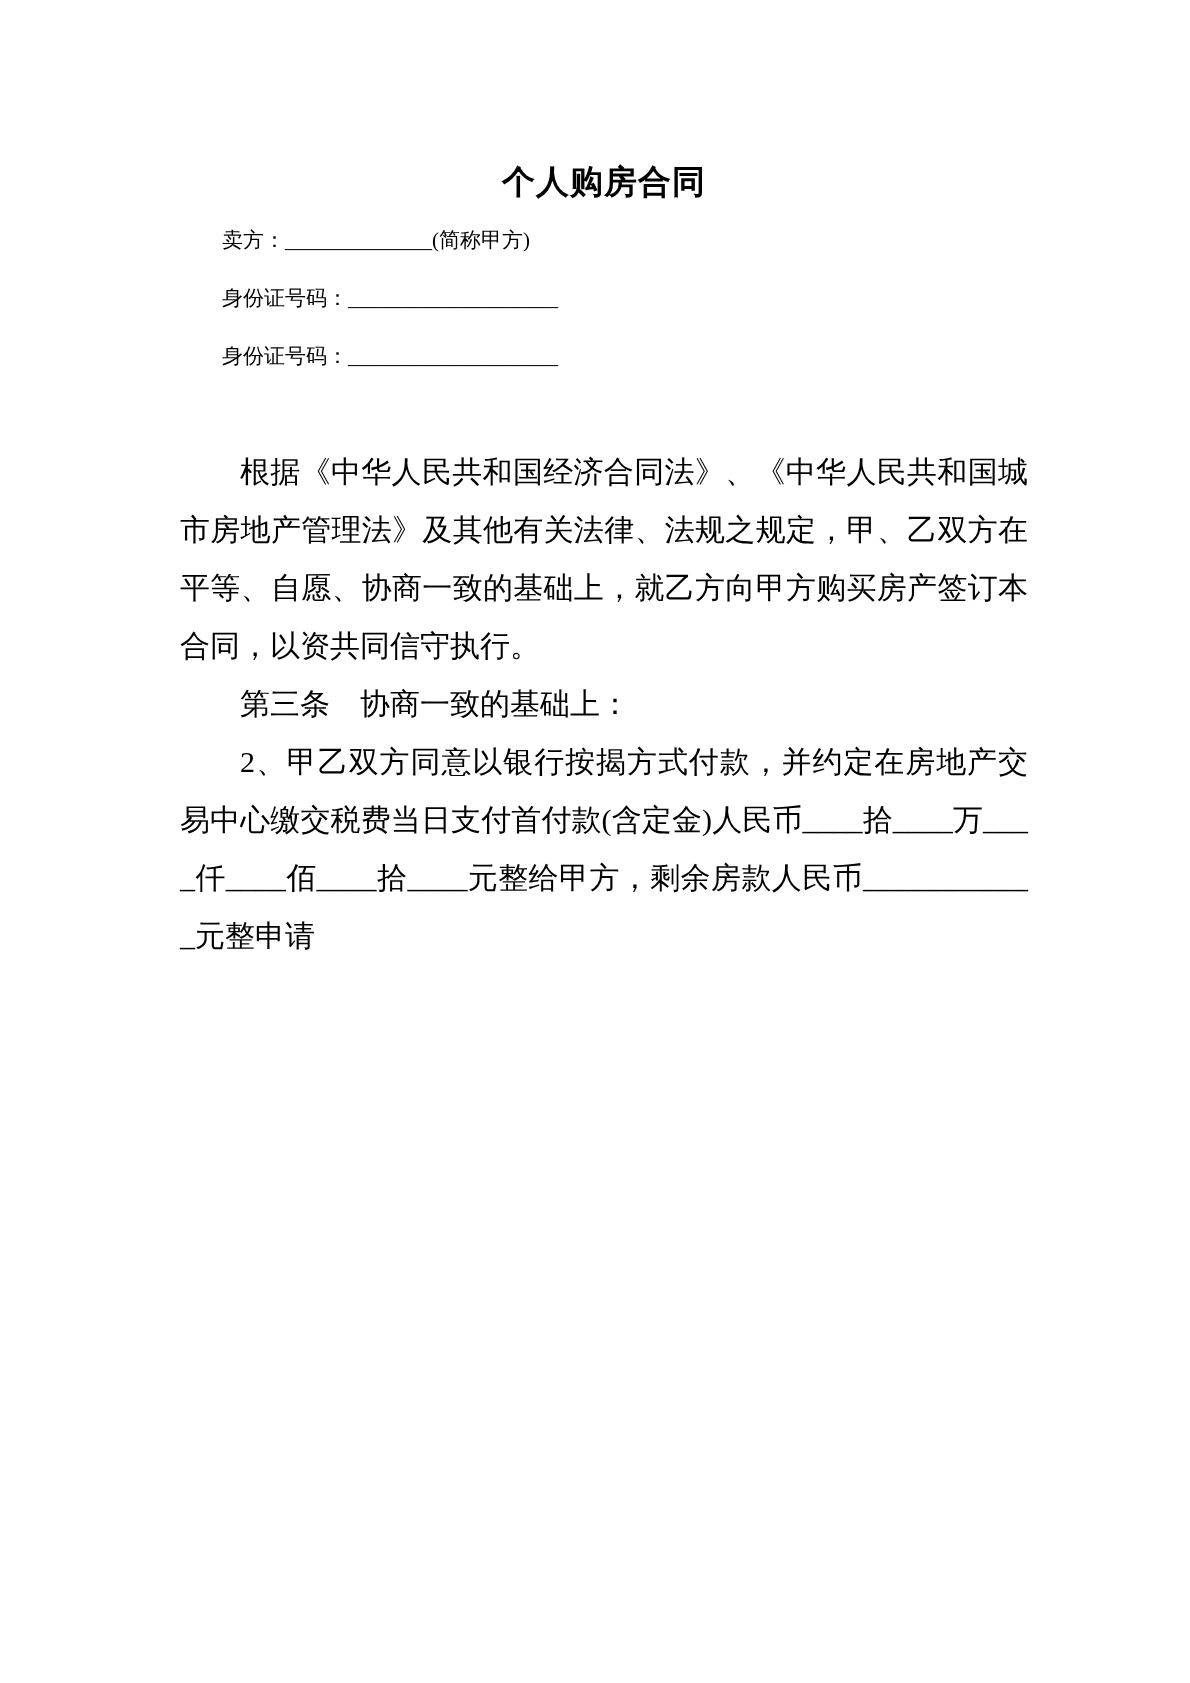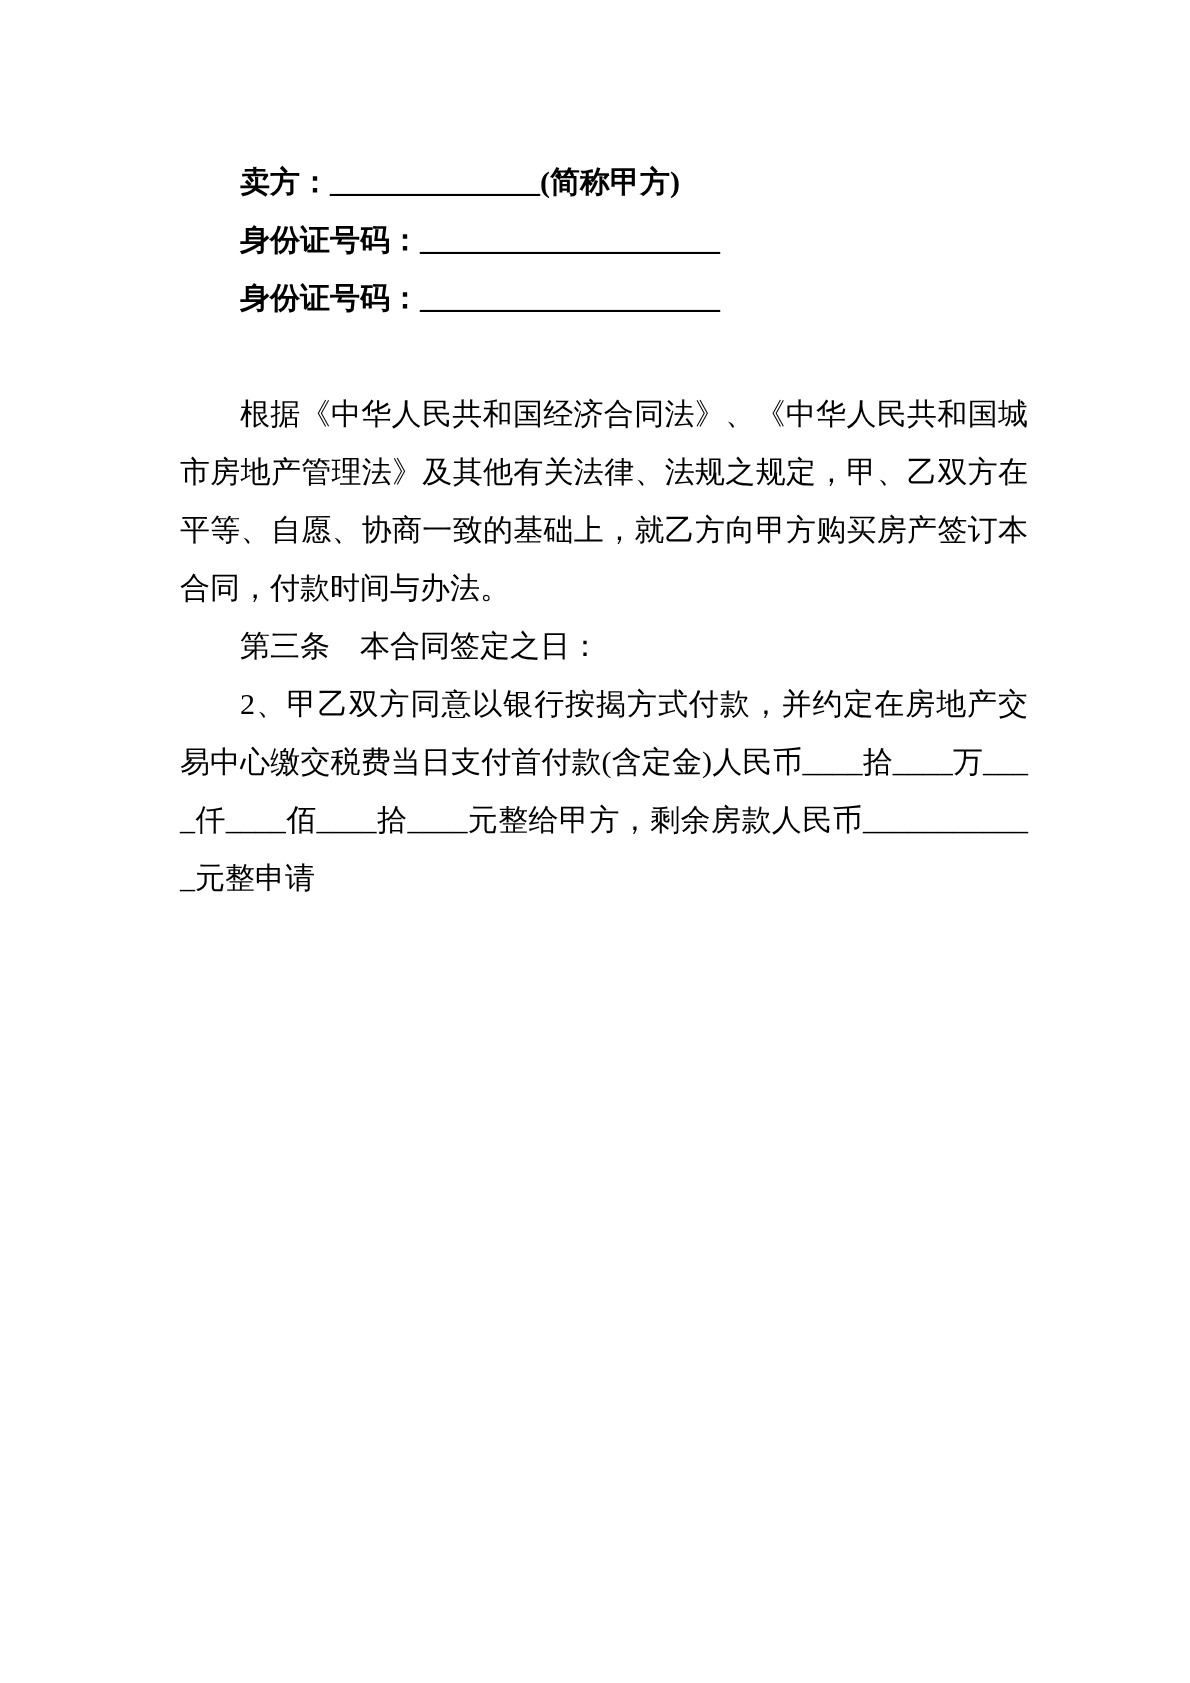--- a/index.html
+++ b/index.html
@@ -21,55 +21,55 @@
   .doc-title {
     margin: 0;
     font-size: 33px;
     font-weight: bold;
     line-height: 58px;
     text-align: center;
     letter-spacing: 1px;
   }
   .doc-line {
     margin: 0;
-    font-size: 30px;
+    font-size: 21px;
     line-height: 58px;
     text-indent: 2em;
     white-space: normal;
-    font-weight: bold;
   }
   .doc-para {
     margin: 0;
     font-size: 30px;
     line-height: 58px;
     text-indent: 2em;
     text-align: justify;
     text-justify: inter-character;
     word-break: break-all;
   }
   .blank-line {
     height: 58px;
   }
 </style>
 </head>
 <body>
 
 <div class="doc-page">
 
+  <h1 class="doc-title">个人购房合同</h1>
 
   <p class="doc-line">卖方：______________(简称甲方)</p>
 
   <p class="doc-line">身份证号码：____________________</p>
 
 
   <p class="doc-line">身份证号码：____________________</p>
 
   <div class="blank-line"></div>
 
-  <p class="doc-para">根据《中华人民共和国经济合同法》、《中华人民共和国城市房地产管理法》及其他有关法律、法规之规定，甲、乙双方在平等、自愿、协商一致的基础上，就乙方向甲方购买房产签订本合同，付款时间与办法。</p>
+  <p class="doc-para">根据《中华人民共和国经济合同法》、《中华人民共和国城市房地产管理法》及其他有关法律、法规之规定，甲、乙双方在平等、自愿、协商一致的基础上，就乙方向甲方购买房产签订本合同，以资共同信守执行。</p>
 
 
 
-  <p class="doc-para">第三条　本合同签定之日：</p>
+  <p class="doc-para">第三条　协商一致的基础上：</p>
 
   <p class="doc-para">2、甲乙双方同意以银行按揭方式付款，并约定在房地产交易中心缴交税费当日支付首付款(含定金)人民币____拾____万____仟____佰____拾____元整给甲方，剩余房款人民币____________元整申请</p>
 
 </div>
 
 </body></html>

